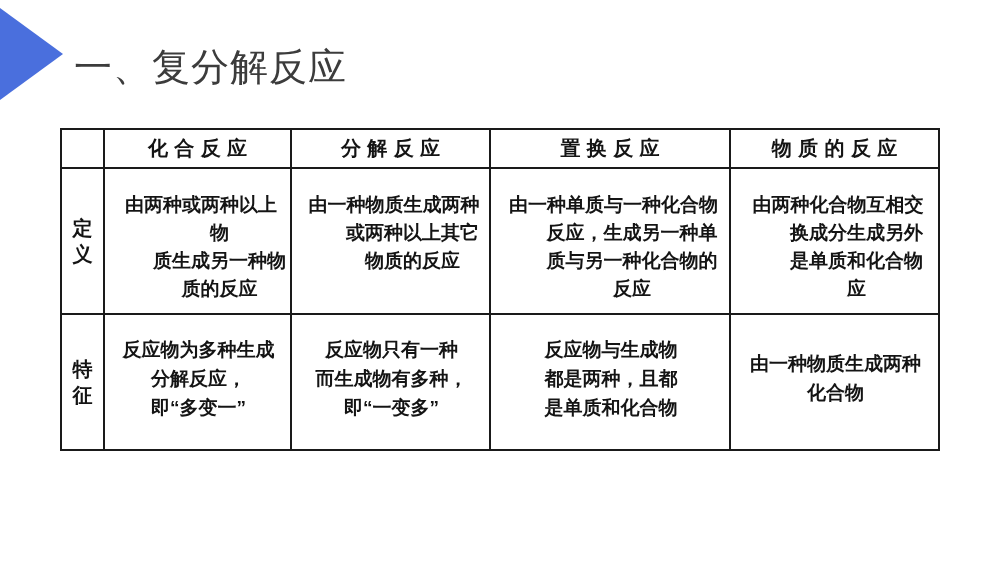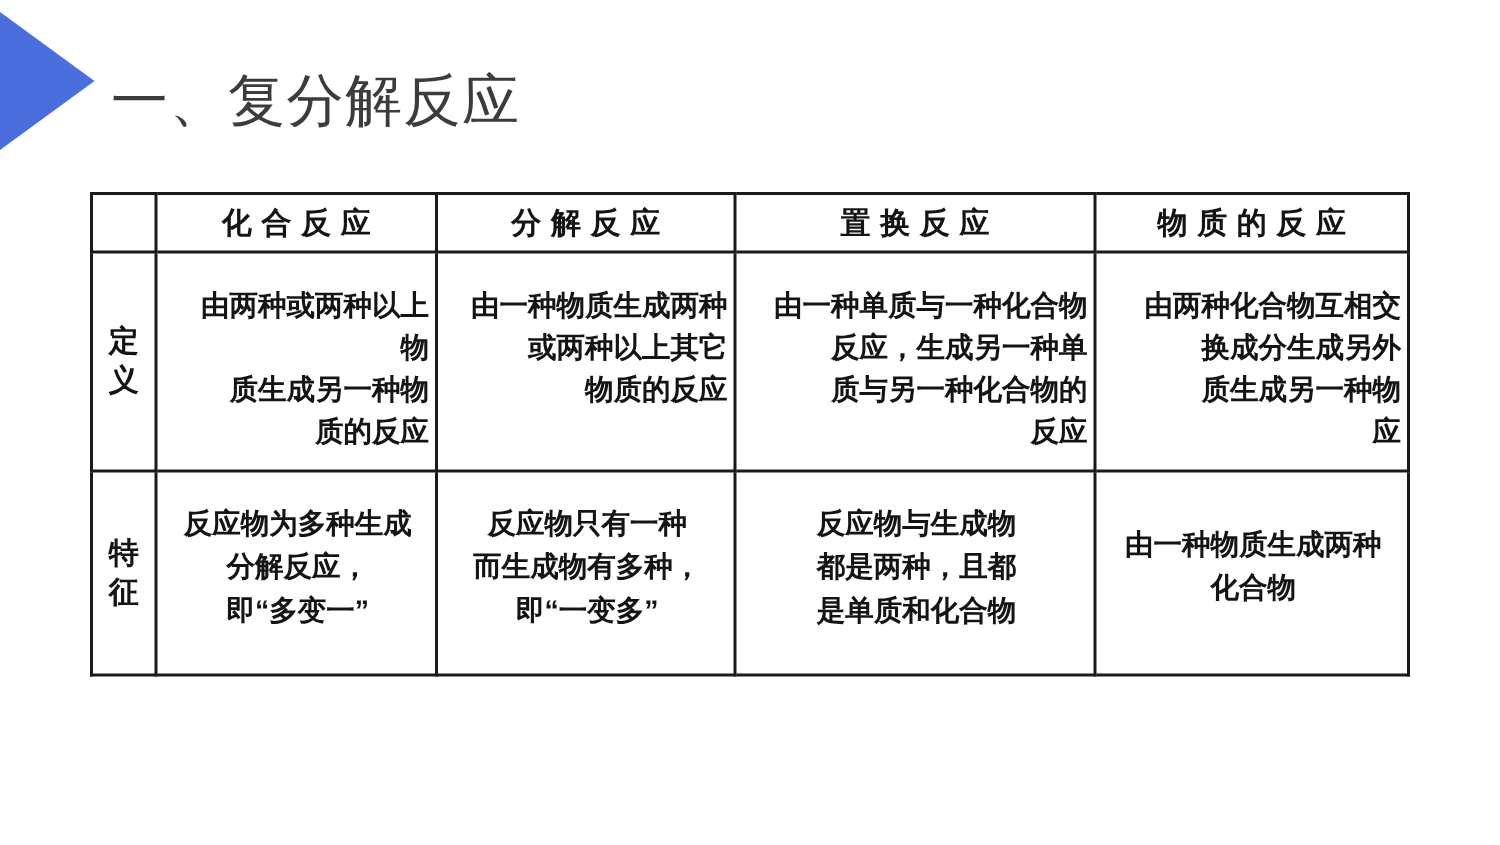--- a/index.html
+++ b/index.html
@@ -73,21 +73,21 @@
     word-break: break-all;
     line-height: 1.32;
   }
   td.body-cell {
     font-size: 19px;
     line-height: 28px;
     white-space: pre-line;
   }
   td.def-cell {
     vertical-align: top;
-    text-align: right;
+    text-align: center;
     padding: 22px 4px 6px 48px;
     text-indent: -37px; 
   }
   td.type-cell {
     vertical-align: middle;
     text-align: left;
     font-size: 20px;
     line-height: 29px;
     padding-left: 15px;
   }
@@ -135,21 +135,21 @@
 质的反应</td>
         <td class="body-cell def-cell">由一种物质生成两种
 或两种以上其它
 物质的反应</td>
         <td class="body-cell def-cell">由一种单质与一种化合物
 反应，生成另一种单
 质与另一种化合物的
 反应</td>
         <td class="body-cell def-cell">由两种化合物互相交
 换成分生成另外
-质生成另一种物
+是单质和化合物
 应</td>
       </tr>
 
 
       <tr class="feat-row">
         <td class="row-label">
           <span>特征</span>
         </td>
         <td class="body-cell feat-cell align-center">反应物为多种生成
 分解反应，

